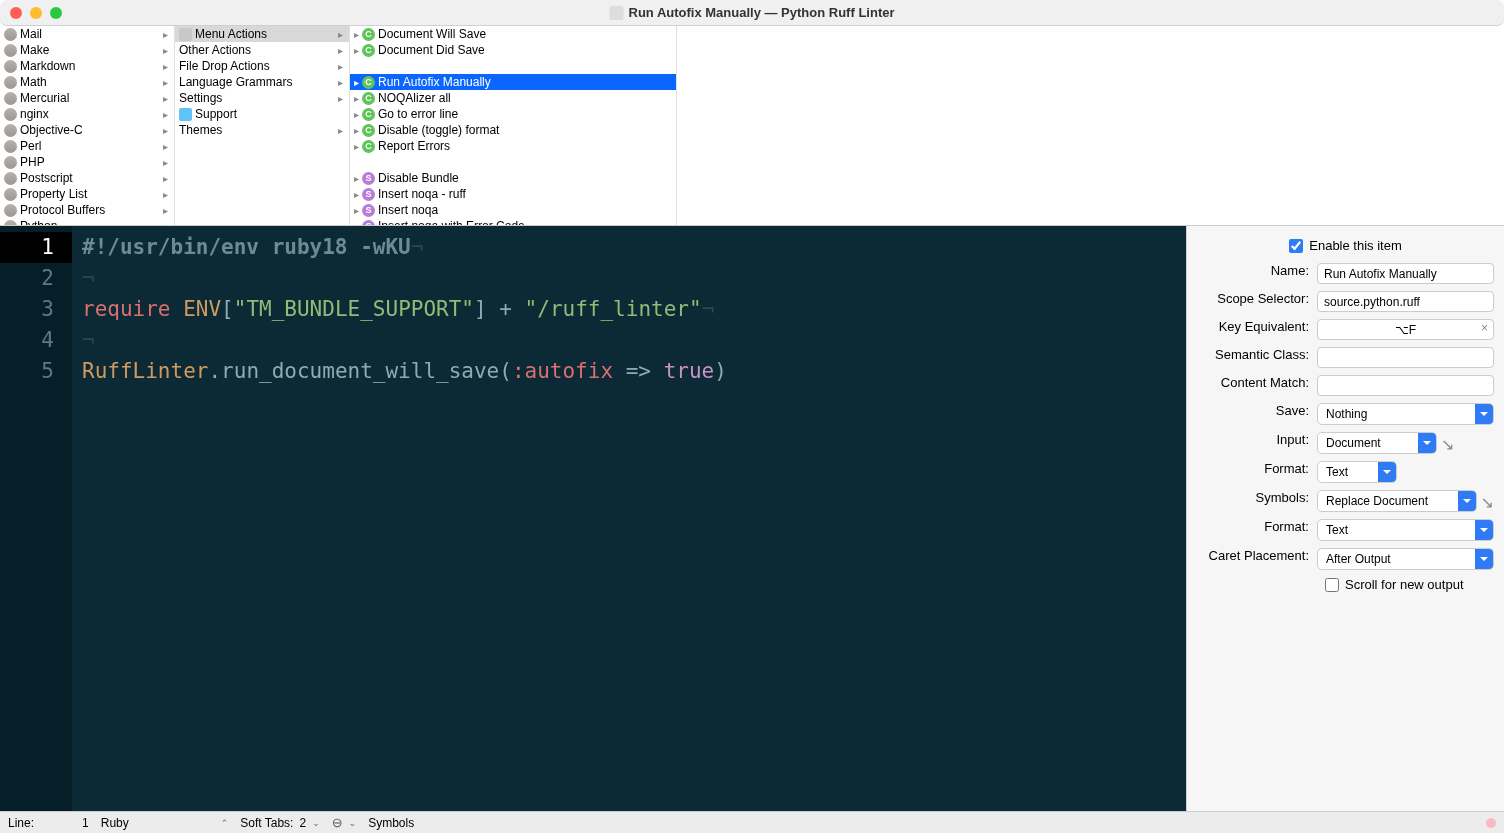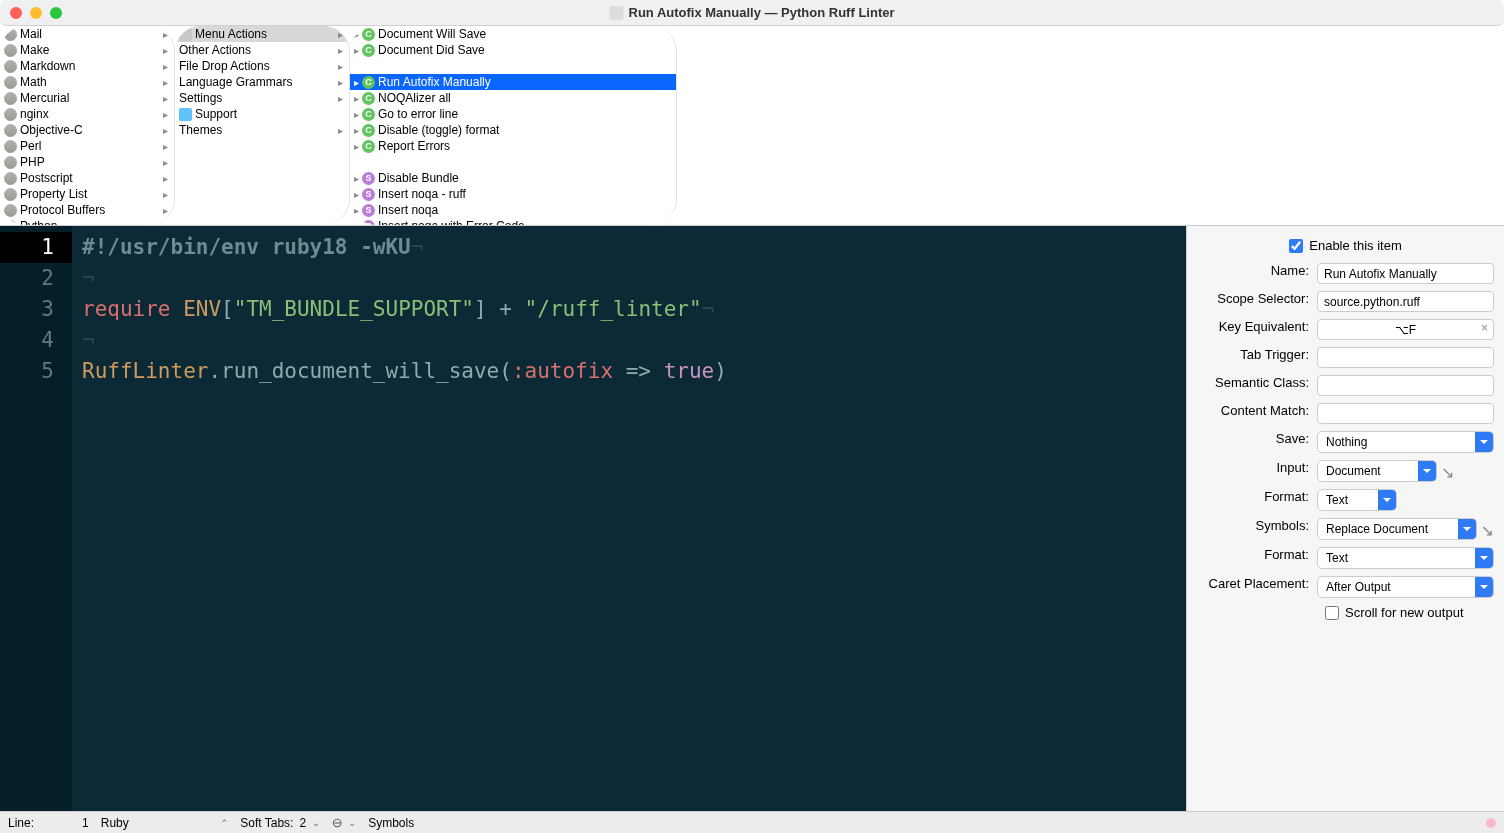--- a/index.html
+++ b/index.html
@@ -43,21 +43,20 @@
   gap: 5px;
 }
 .title-icon { width: 14px; height: 14px; background: #ddd; border-radius: 2px; }
 .main { flex: 1; display: flex; flex-direction: column; overflow: hidden; }
 .browser { display: flex; height: 200px; border-bottom: 1px solid #ccc; }
 .col {
   flex: 0 0 175px;
   overflow-y: auto;
   border-right: 1px solid #e0e0e0;
   background: #fff;
-  border-radius: 26px;
 }
 .col.col2 { flex: 0 0 327px; }
 .col-spacer { flex: 1; }
 .li {
   display: flex;
   align-items: center;
   padding: 1px 6px 1px 4px;
   height: 16px;
   font-size: 12px;
   cursor: default;
@@ -388,24 +387,20 @@
         <div class="ctrl"><input type="text" class="fld" value="source.python.ruff" style=""></div>
       </div>
       <div class="ins-row">
         <label>Key Equivalent:</label>
         <div class="ctrl key-input">
           <input type="text" class="fld" style="text-align: center;" value="⌥F">
           <span class="clr">×</span>
         </div>
       </div>
       <div class="ins-row">
-        <label>Tab Trigger:</label>
-        <div class="ctrl"><input type="text" class="fld" value="" style=""></div>
-      </div>
-      <div class="ins-row">
         <label>Semantic Class:</label>
         <div class="ctrl"><input type="text" class="fld" value="" style=""></div>
       </div>
       <div class="ins-row">
         <label>Content Match:</label>
         <div class="ctrl"><input type="text" class="fld" value="" style=""></div>
       </div>
       <div class="ins-row">
         <label>Save:</label>
         <div class="ctrl sel-wrap">

